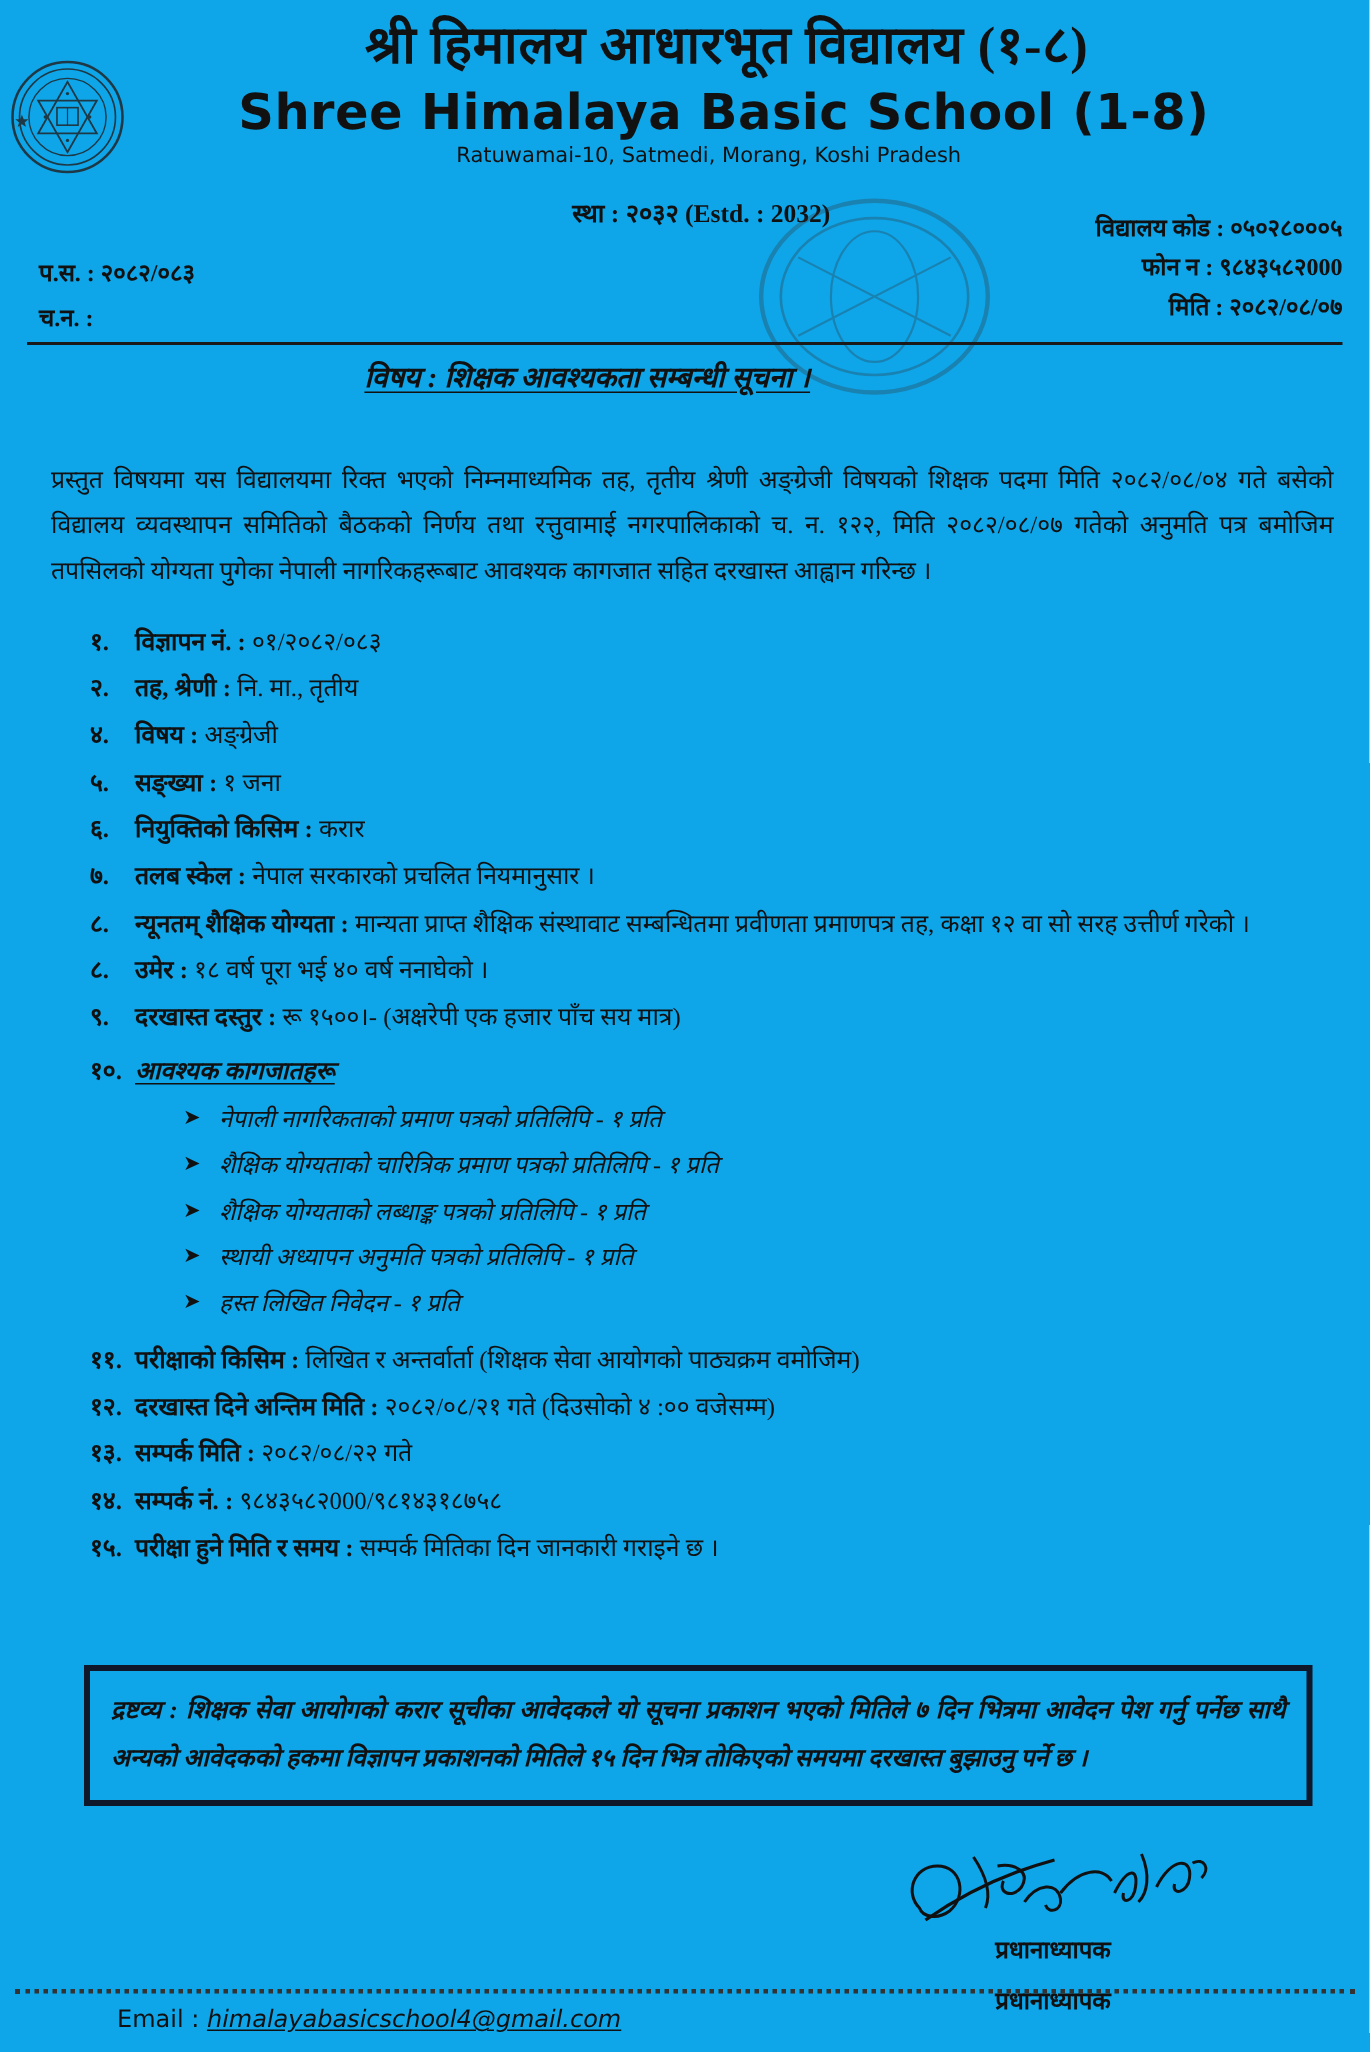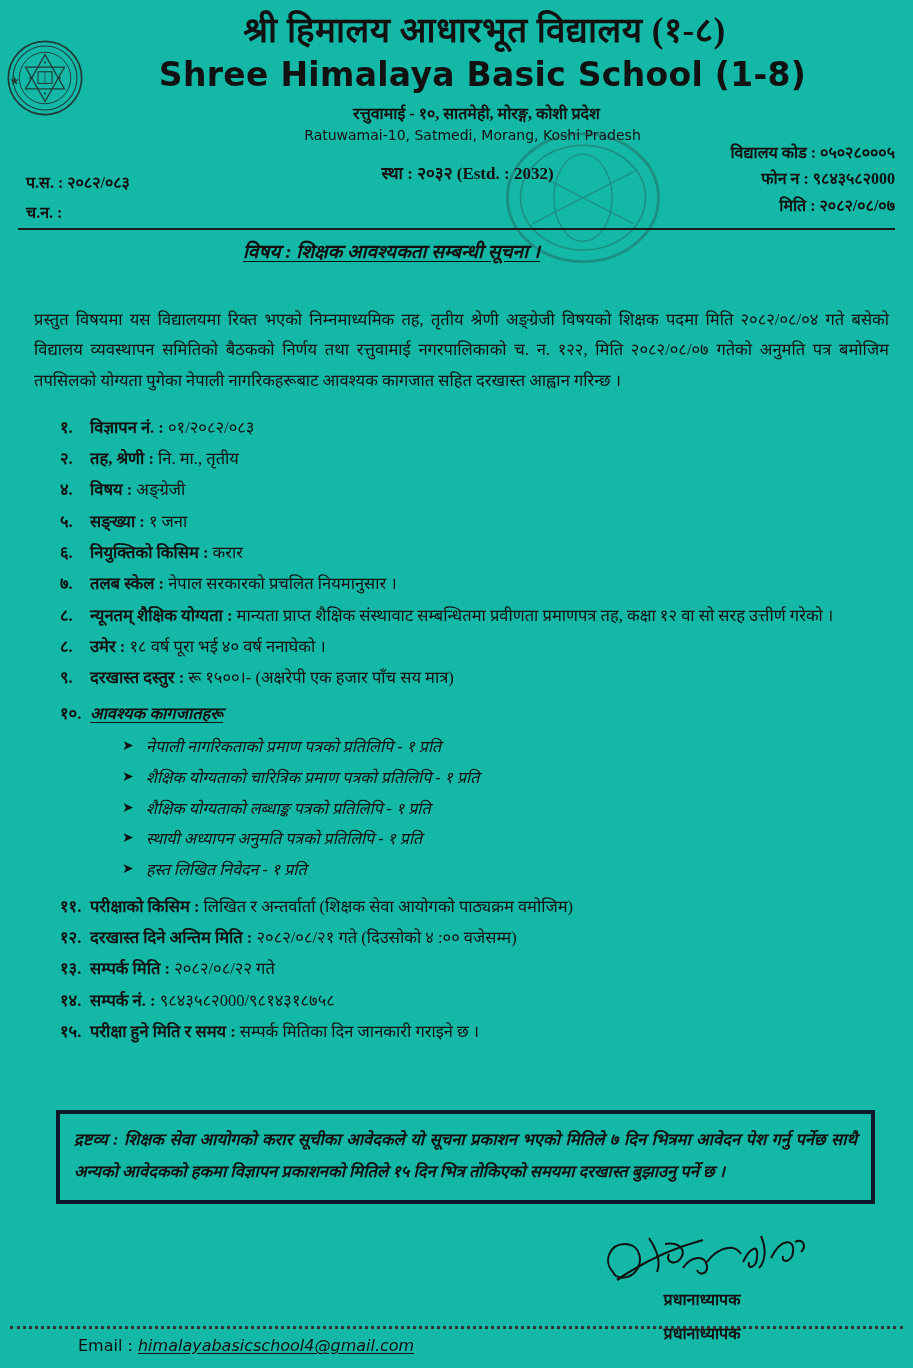--- a/index.html
+++ b/index.html
@@ -9,21 +9,21 @@
   }
   body {
     font-family: "Liberation Sans", "DejaVu Sans", sans-serif;
     color: #111111;
   }
   #page {
     position: relative;
     width: 913px;
     height: 1368px;
     margin: 0 auto;
-    background: #14b8a6;
+    background: #0ea5e9;
     overflow: hidden;
   }
 
   
   .letterhead {
     position: relative;
     padding-top: 8px;
   }
   .seal {
     position: absolute;
@@ -295,21 +295,20 @@
 
     <svg class="stamp" viewBox="0 0 120 95">
       <ellipse cx="60" cy="48" rx="52" ry="44" fill="none" stroke="#333" stroke-width="2"></ellipse>
       <ellipse cx="60" cy="48" rx="43" ry="36" fill="none" stroke="#333" stroke-width="1.2"></ellipse>
       <path d="M25 30 L95 66 M95 30 L25 66" stroke="#333" stroke-width="1" fill="none"></path>
       <ellipse cx="60" cy="48" rx="20" ry="30" fill="none" stroke="#333" stroke-width="1"></ellipse>
     </svg>
 
     <div class="school-name-np">श्री हिमालय आधारभूत विद्यालय (१-८)</div>
     <div class="school-name-en">Shree Himalaya Basic School (1-8)</div>
-    <div class="addr-np">रत्तुवामाई - १०, सातमेही, मोरङ्ग, कोशी प्रदेश</div>
     <div class="addr-en">Ratuwamai-10, Satmedi, Morang, Koshi Pradesh</div>
     <div class="estd">स्था : २०३२ (Estd. : 2032)</div>
 
     <div class="meta-right">
       <div>विद्यालय कोड : ०५०२८०००५</div>
       <div>फोन न : ९८४३५८२000</div>
       <div>मिति : २०८२/०८/०७</div>
     </div>
 
     <div class="meta-left">

